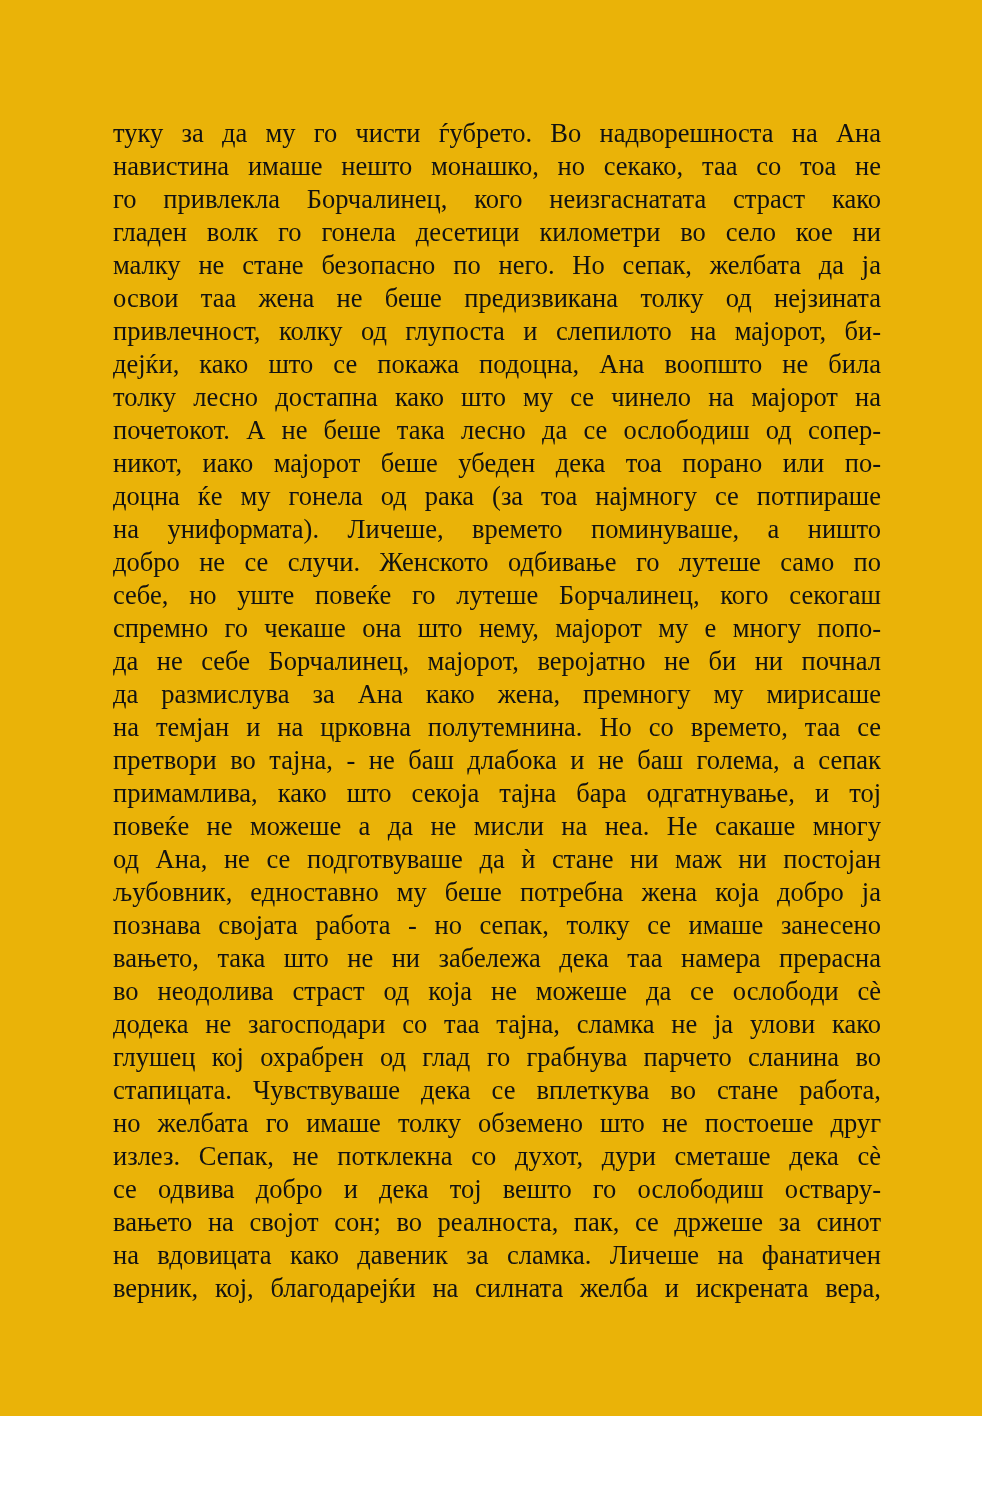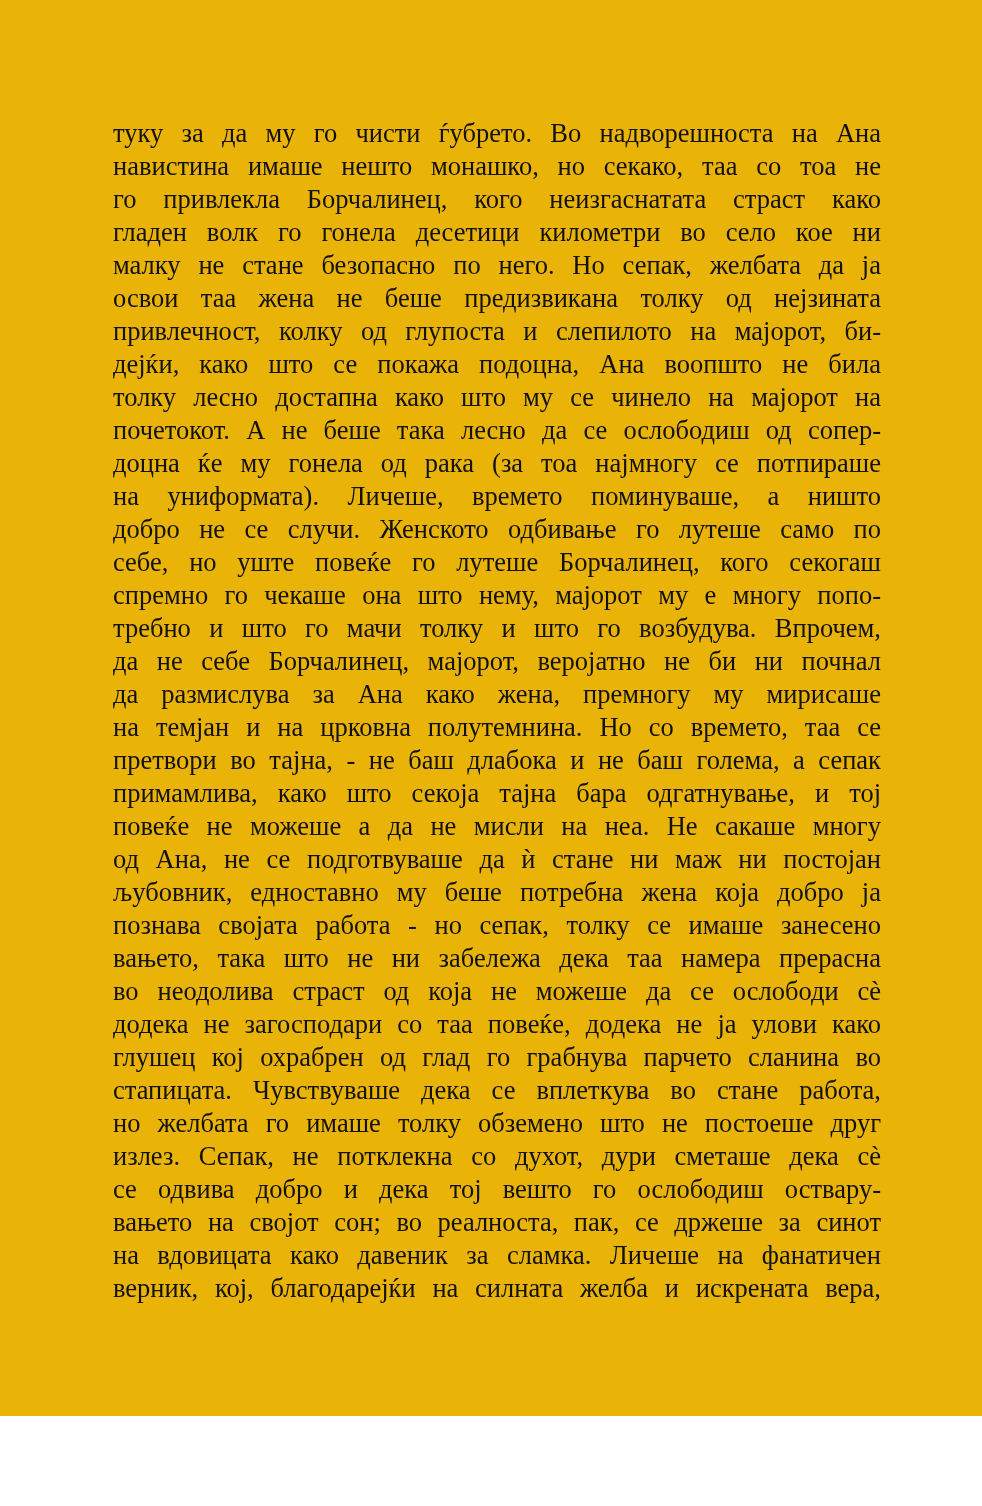--- a/index.html
+++ b/index.html
@@ -47,38 +47,38 @@
       <div class="line">туку за да му го чисти ѓубрето. Во надворешноста на Ана</div>
       <div class="line">навистина имаше нешто монашко, но секако, таа со тоа не</div>
       <div class="line">го привлекла Борчалинец, кого неизгаснатата страст како</div>
       <div class="line">гладен волк го гонела десетици километри во село кое ни</div>
       <div class="line">малку не стане безопасно по него. Но сепак, желбата да ја</div>
       <div class="line">освои таа жена не беше предизвикана толку од нејзината</div>
       <div class="line">привлечност, колку од глупоста и слепилото на мајорот, би-</div>
       <div class="line">дејќи, како што се покажа подоцна, Ана воопшто не била</div>
       <div class="line">толку лесно достапна како што му се чинело на мајорот на</div>
       <div class="line">почетокот. А не беше така лесно да се ослободиш од сопер-</div>
+      <div class="line">никот, иако мајорот беше убеден дека тоа порано или по-</div>
       <div class="line">доцна ќе му гонела од рака (за тоа најмногу се потпираше</div>
       <div class="line">на униформата). Личеше, времето поминуваше, а ништо</div>
       <div class="line">добро не се случи. Женското одбивање го лутеше само по</div>
       <div class="line">себе, но уште повеќе го лутеше Борчалинец, кого секогаш</div>
       <div class="line">спремно го чекаше она што нему, мајорот му е многу попо-</div>
-      <div class="line">требно и што го мачи толку и што го возбудува. Впрочем,</div>
       <div class="line">да не себе Борчалинец, мајорот, веројатно не би ни почнал</div>
       <div class="line">да размислува за Ана како жена, премногу му мирисаше</div>
       <div class="line">на темјан и на црковна полутемнина. Но со времето, таа се</div>
       <div class="line">претвори во тајна, - не баш длабока и не баш голема, а сепак</div>
       <div class="line">примамлива, како што секоја тајна бара одгатнување, и тој</div>
       <div class="line">повеќе не можеше а да не мисли на неа. Не сакаше многу</div>
       <div class="line">од Ана, не се подготвуваше да ѝ стане ни маж ни постојан</div>
       <div class="line">љубовник, едноставно му беше потребна жена која добро ја</div>
       <div class="line">познава својата работа - но сепак, толку се имаше занесено</div>
       <div class="line">вањето, така што не ни забележа дека таа намера прерасна</div>
       <div class="line">во неодолива страст од која не можеше да се ослободи сè</div>
-      <div class="line">додека не загосподари со таа повеќе, додека не ја улови како</div>
+      <div class="line">додека не загосподари со таа тајна, сламка не ја улови како</div>
       <div class="line">глушец кој охрабрен од глад го грабнува парчето сланина во</div>
       <div class="line">стапицата. Чувствуваше дека се вплеткува во стане работа,</div>
       <div class="line">но желбата го имаше толку обземено што не постоеше друг</div>
       <div class="line">излез. Сепак, не потклекна со духот, дури сметаше дека сè</div>
       <div class="line">се одвива добро и дека тој вешто го ослободиш оствару-</div>
       <div class="line">вањето на својот сон; во реалноста, пак, се држеше за синот</div>
       <div class="line">на вдовицата како давеник за сламка. Личеше на фанатичен</div>
       <div class="line">верник, кој, благодарејќи на силната желба и искрената вера,</div>
     </div>
   <div class="page-number">11</div>

